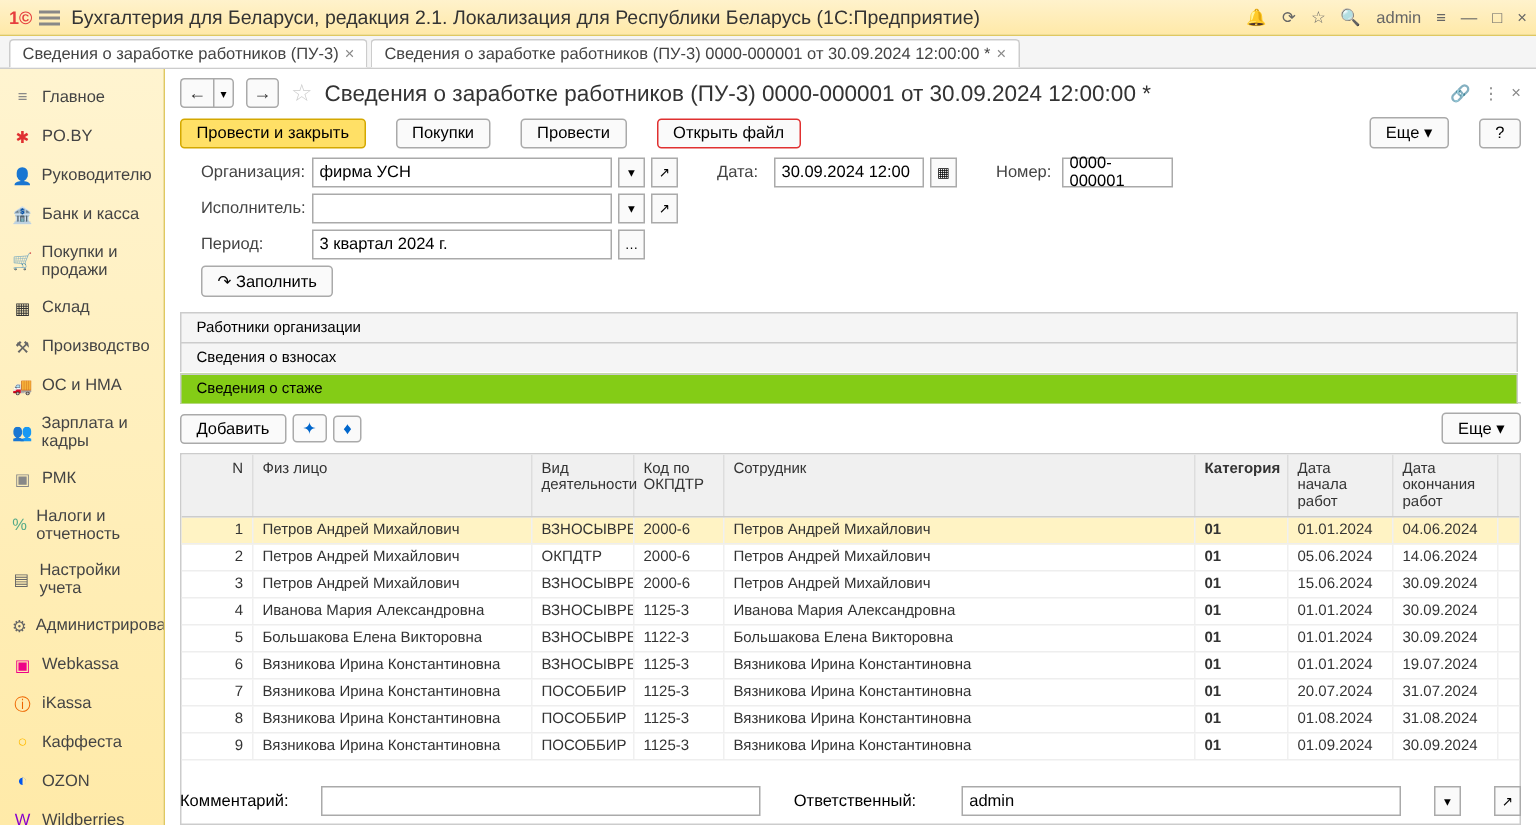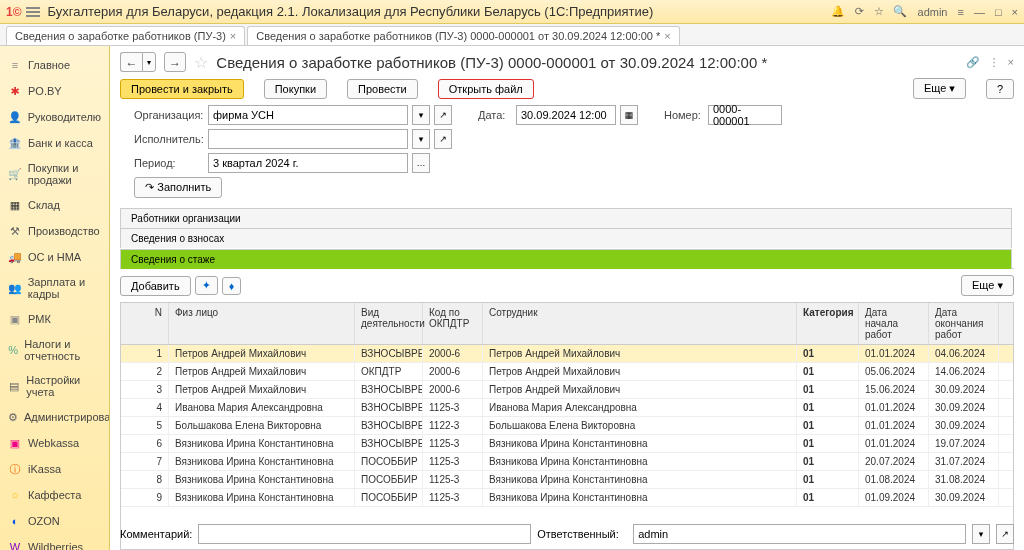--- a/index.html
+++ b/index.html
@@ -51,21 +51,21 @@
 .grow.sel { background:#fff3c4; }
 .gc { padding:3px 6px; border-right:1px solid #f0f0f0; font-size:10px; color:#333; white-space:nowrap; overflow:hidden; }
 .c-n { width:48px; text-align:right; }
 .c-fio { width:186px; }
 .c-vid { width:68px; }
 .c-okp { width:60px; }
 .c-sotr { width:314px; }
 .c-kat { width:62px;font-weight:bold; }
 .c-d1 { width:70px; }
 .c-d2 { width:70px; }
-.footer { position:absolute; bottom:6px; left:10px; right:10px; display:flex; align-items:center; gap:6px; }
+.footer { position:absolute; bottom:6px; left:10px; right:10px; display:flex; align-items:center; gap:22px; }
 .footer .input { flex:1; }
 </style>
 </head>
 <body>
 
 <div class="titlebar">
   <span class="logo">1©</span>
   <span class="burger">
       <span></span>
       <span></span>

